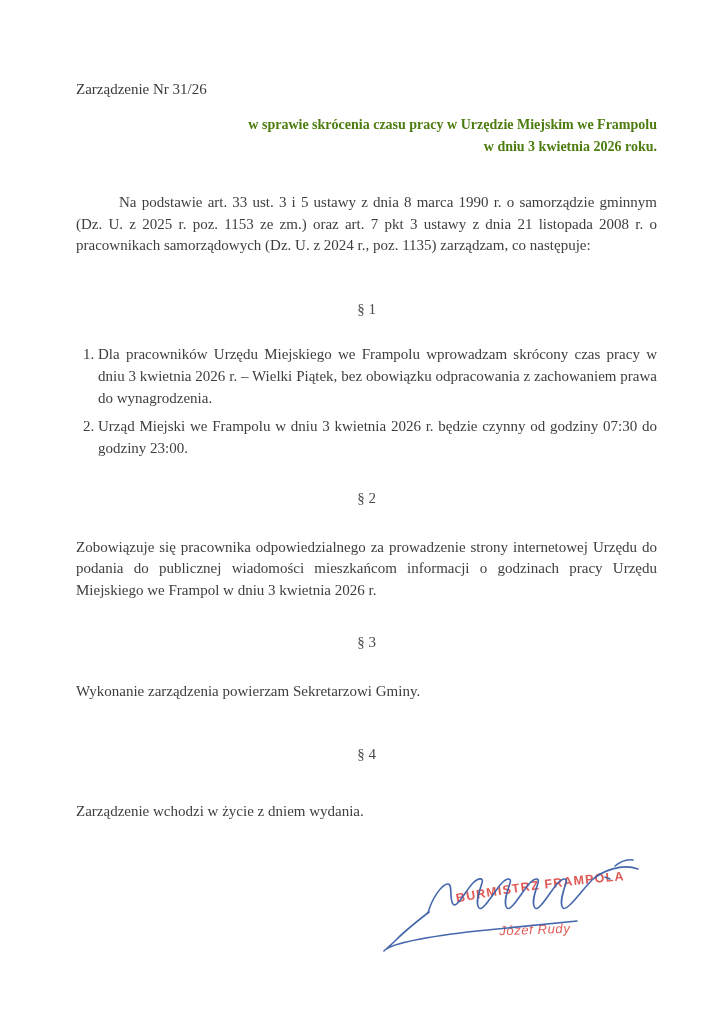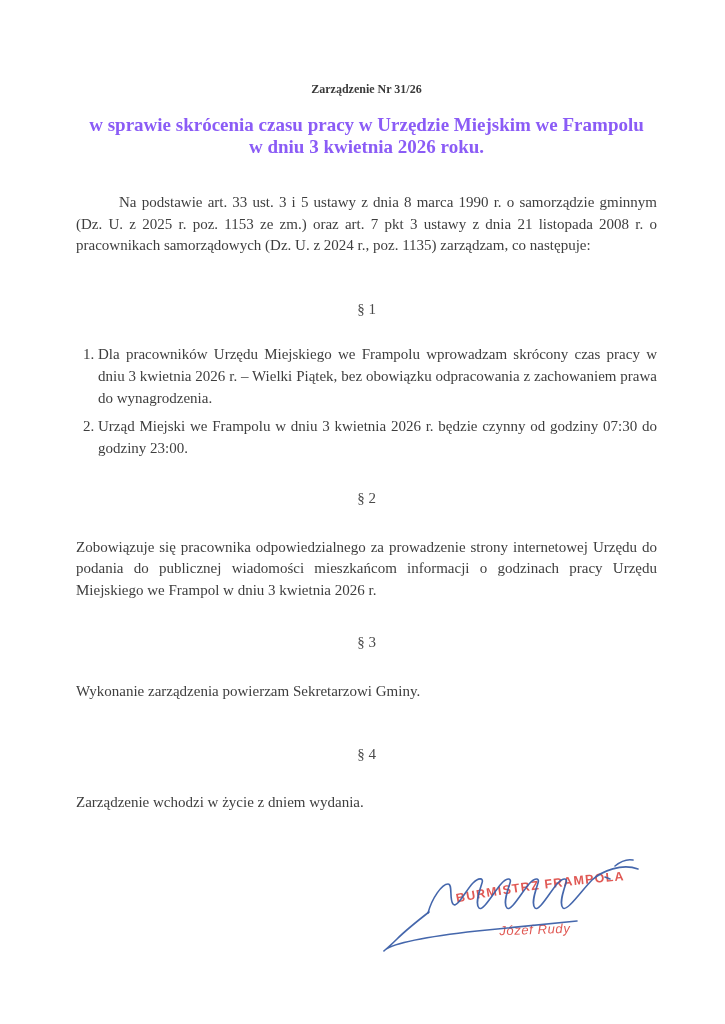--- a/index.html
+++ b/index.html
@@ -8,33 +8,32 @@
     width: 725px;
     height: 1024px;
     background: #ffffff;
     box-sizing: border-box;
     padding: 78px 68px 0 76px;
     font-family: "Liberation Serif", serif;
     color: #3e3e3e;
     overflow: hidden;
   }
   .title-block {
-    text-align: center;
-    font-weight: bold;
-    font-size: 12px;
+    font-weight: normal;
+    font-size: 15px;
     line-height: 23px;
     color: #3a3a3a;
   }
   .subject-block {
     margin-top: 13px;
-    text-align: center;
+    text-align: right;
     font-weight: bold;
-    font-size: 19px;
+    font-size: 14px;
     line-height: 22px;
-    color: #8b5cf6;
+    color: #4d7c0f;
   }
   .preamble {
     margin: 34px 0 0;
     font-size: 15px;
     line-height: 21.7px;
     text-align: justify;
     text-indent: 43px;
   }
   .sec-heading {
     text-align: center;
@@ -55,21 +54,21 @@
   }
   ol.provisions li { text-align: justify; }
   ol.provisions li + li { margin-top: 7px; }
   .para {
     margin: 28px 0 0;
     font-size: 15px;
     line-height: 21.7px;
     text-align: justify;
   }
   .para.plain { text-align: left; }
-  .p4 { margin-top: 27px; }
+  .p4 { margin-top: 36px; }
   .signature {
     position: absolute;
     left: 372px;
     top: 846px;
     width: 280px;
     height: 125px;
   }
   .stamp-title {
     font-family: "Liberation Sans", sans-serif;
     font-weight: bold;

